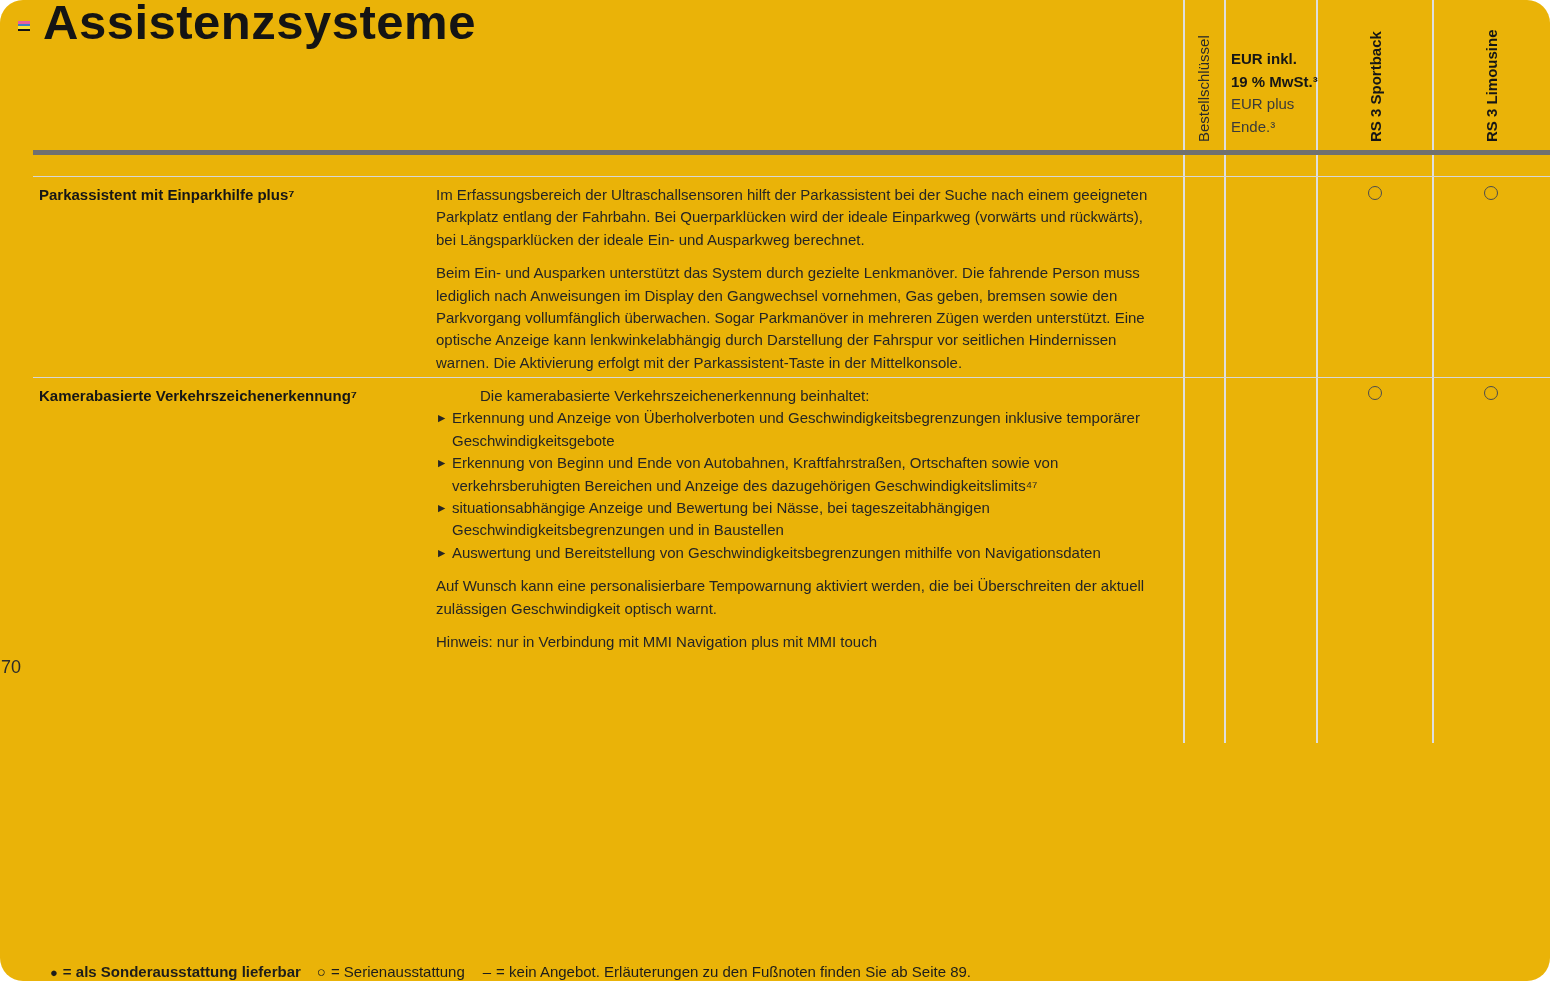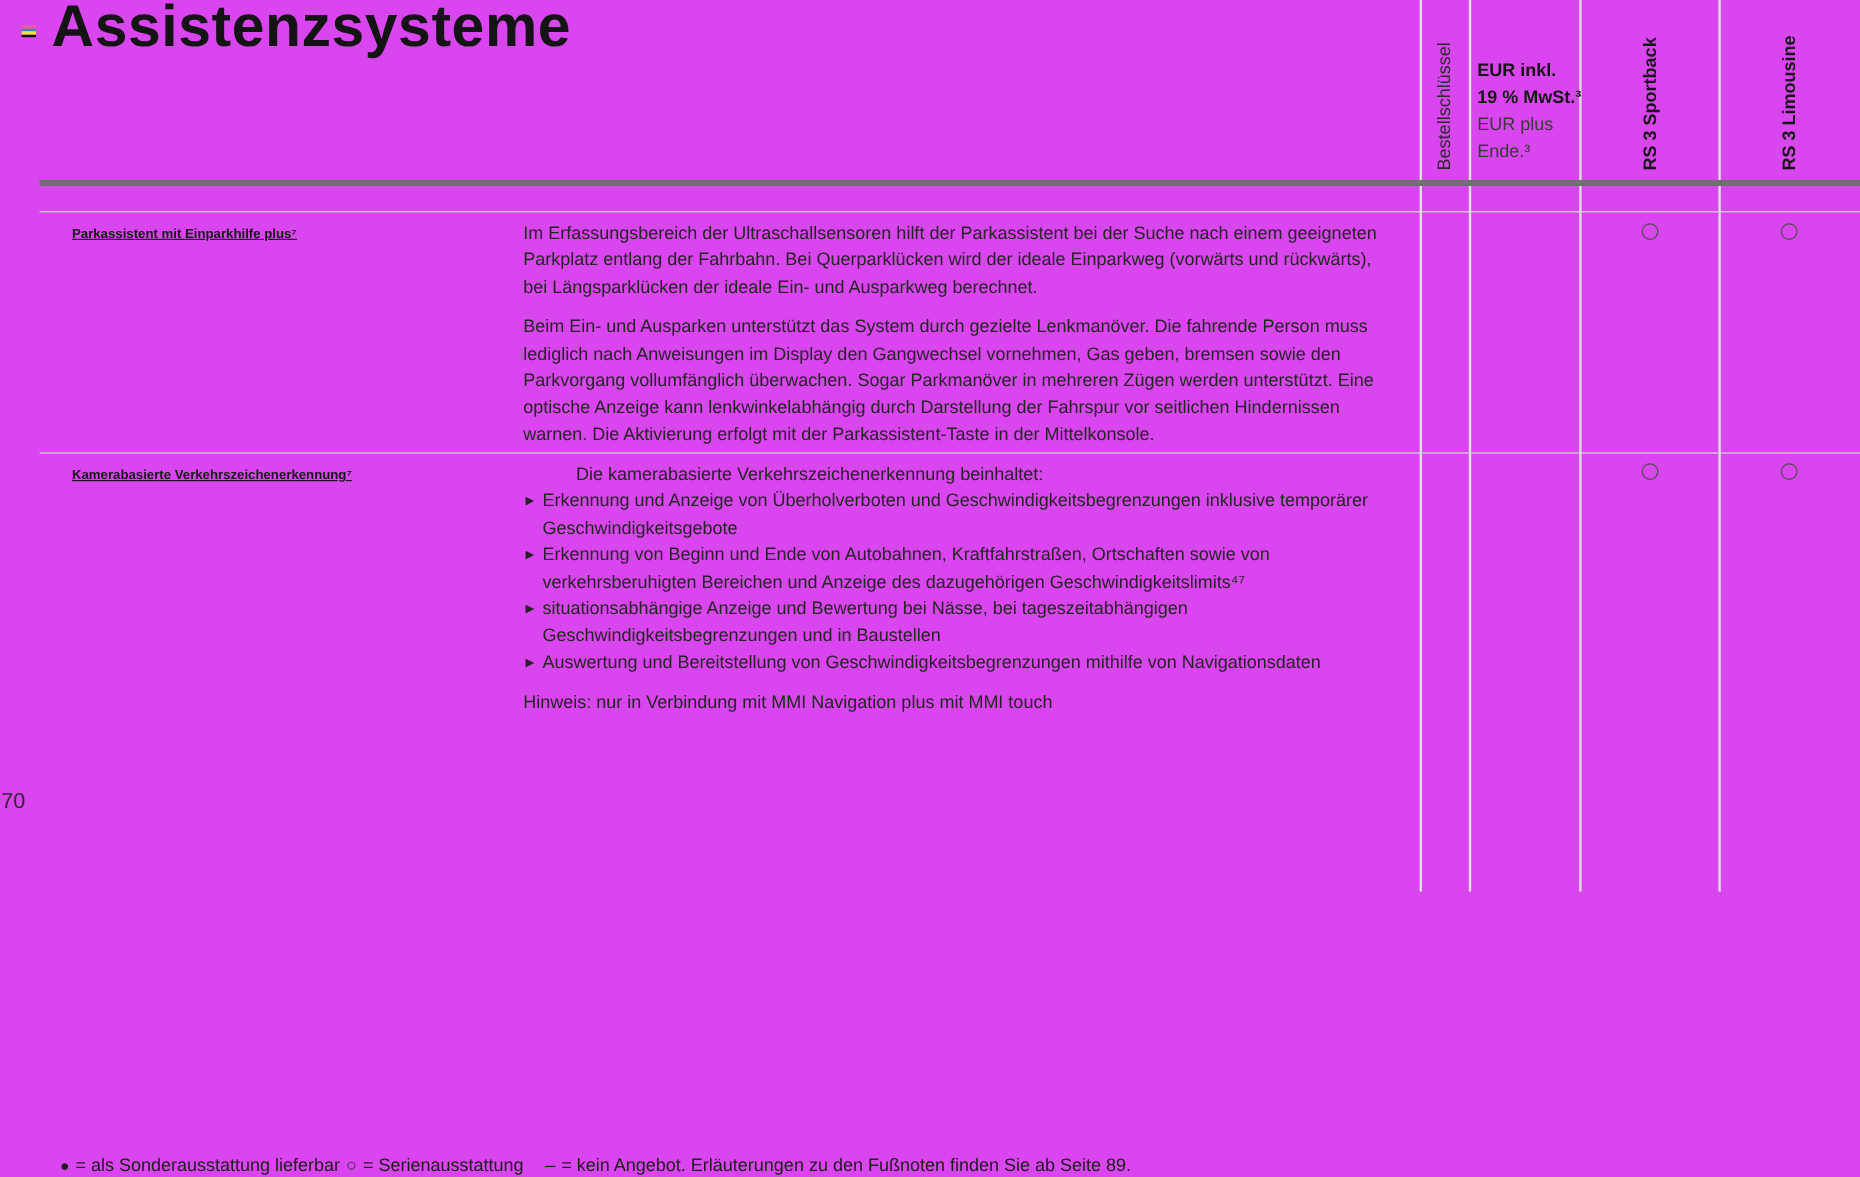--- a/index.html
+++ b/index.html
@@ -5,22 +5,23 @@
   * { margin: 0; padding: 0; box-sizing: border-box; }
   html, body { background: #ffffff; }
   body {
     font-family: "Liberation Sans", "DejaVu Sans", sans-serif;
     color: #1d1d1b;
   }
   .page {
     position: relative;
     width: 1550px;
     height: 981px;
-    background: #d946ef;
+    background: #eab308;
     overflow: hidden;
+    border-radius: 23px;
   }
 
   
   .page-title {
     position: absolute;
     left: 43px;
     top: -6px;
     font-size: 49px;
     font-weight: 700;
     letter-spacing: 0.5px;
@@ -81,27 +82,26 @@
     top: 48px;
     font-size: 15px;
     line-height: 22.5px;
     color: #3a3a3a;
   }
   .price-header .ph-bold { font-weight: 700; color: #161616; }
 
   
   .feature-title {
     position: absolute;
-    left: 60px;
+    left: 39px;
     width: 370px;
-    font-size: 11px;
+    font-size: 15px;
     font-weight: 700;
     line-height: 22px;
     color: #161616;
-    text-decoration: underline;
   }
   .feature-desc {
     position: absolute;
     left: 436px;
     width: 726px;
     font-size: 15px;
     line-height: 22.4px;
     color: #252525;
   }
   .feature-desc p { margin: 0 0 11px 0; }
@@ -142,21 +142,21 @@
   .footer-legend {
     position: absolute;
     left: 50px;
     top: 963px;
     font-size: 15px;
     color: #1d1d1b;
     display: flex;
     align-items: baseline;
   }
   .legend-item { white-space: nowrap; }
-  .legend-gap-a { margin-right: 5px; }
+  .legend-gap-a { margin-right: 16px; font-weight: bold; }
   .legend-gap-b { margin-right: 18px; }
   .legend-symbol { display: inline-block; margin-right: 5px; }
   .legend-symbol.small { font-size: 13px; }
 </style>
 </head>
 <body>
 
 <div class="page">
 
   <div class="print-mark">
@@ -212,20 +212,21 @@
         </li>
         <li class="bullet-item">
           <span class="bullet-icon">▶</span>
           <span class="bullet-text">situationsabhängige Anzeige und Bewertung bei Nässe, bei tageszeitabhängigen Geschwindigkeitsbegrenzungen und in Baustellen</span>
         </li>
         <li class="bullet-item">
           <span class="bullet-icon">▶</span>
           <span class="bullet-text">Auswertung und Bereitstellung von Geschwindigkeitsbegrenzungen mithilfe von Navigationsdaten</span>
         </li>
       </ul>
+      <p>Auf Wunsch kann eine personalisierbare Tempowarnung aktiviert werden, die bei Überschreiten der aktuell zulässigen Geschwindigkeit optisch warnt.</p>
       <p>Hinweis: nur in Verbindung mit MMI Navigation plus mit MMI touch</p>
     </div>
     <div class="mark" style="left:1368px; top:386px"></div>
     <div class="mark" style="left:1484px; top:386px"></div>
   </div>
 
   <div class="page-number">70</div>
 
   <div class="footer-legend">
     <span class="legend-item legend-gap-a">

